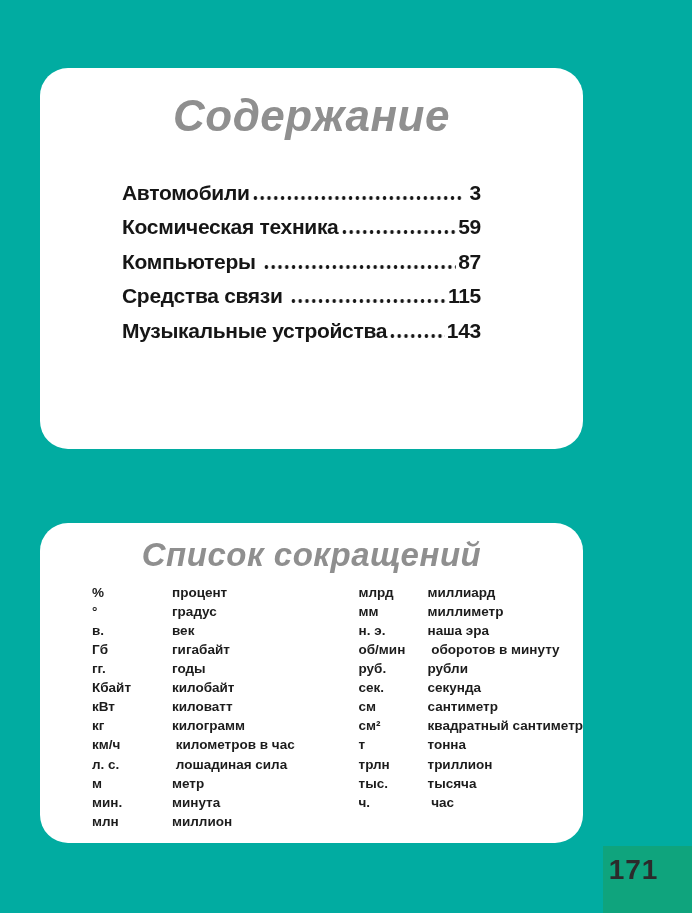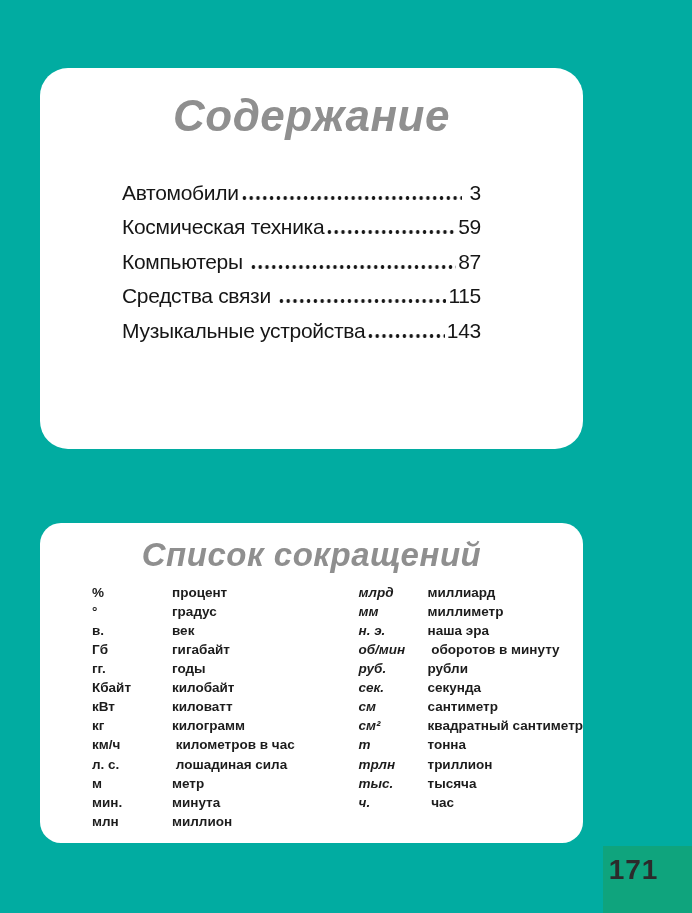--- a/index.html
+++ b/index.html
@@ -13,40 +13,40 @@
 
   .card {
     position: absolute;
     left: 40px;
     width: 543px;
     background: var(--card, #ffffff);
     border-radius: 28px;
     box-sizing: border-box;
   }
   .card-toc  { top: 68px;  height: 381px; }
-  .card-abbr { top: 523px; height: 320px; border-radius: 21px; }
+  .card-abbr { top: 523px; height: 320px; }
 
   .card-title {
     text-align: center;
     font-style: italic;
     font-weight: bold;
     color: var(--title-gray, #8f8f8f);
     letter-spacing: 0.5px;
     line-height: 1.05;
   }
   .toc-title  { font-size: 44px; padding-top: 25px; }
   .abbr-title { font-size: 33px; padding-top: 15px; }
 
   .toc-list { margin: 30px 102px 0 82px; }
   .toc-row {
     display: flex;
     align-items: flex-end;
     height: 34.5px;
     font-size: 21px;
-    font-weight: normal;
+    font-weight: bold;
     color: #161616;
     line-height: 1.05;
   }
   .toc-label, .toc-page { white-space: pre; letter-spacing: -0.3px; }
   .leader {
     flex: 1;
     align-self: stretch;
     margin: 0 2px;
     background-image: radial-gradient(circle, #161616 1.6px, transparent 2.1px);
     background-size: 6.8px 6px;
@@ -60,21 +60,21 @@
   .abbr-row {
     display: flex;
     align-items: center;
     height: 19.1px;
     font-size: 13.5px;
     font-weight: bold;
     color: #1c1c1c;
   }
   .abbr-key, .abbr-term { white-space: pre; }
   .abbr-col-left  .abbr-key { width: 80px; }
-  .abbr-col-right .abbr-key { width: 69px; font-style: italic; }
+  .abbr-col-right .abbr-key { width: 69px; }
 
   .page-num-box {
     position: absolute;
     right: 0; bottom: 0;
     width: 89px; height: 67px;
     background: var(--pagebox, #0fa47d);
     box-sizing: border-box;
     display: flex;
     justify-content: center;
     padding-top: 8px;

